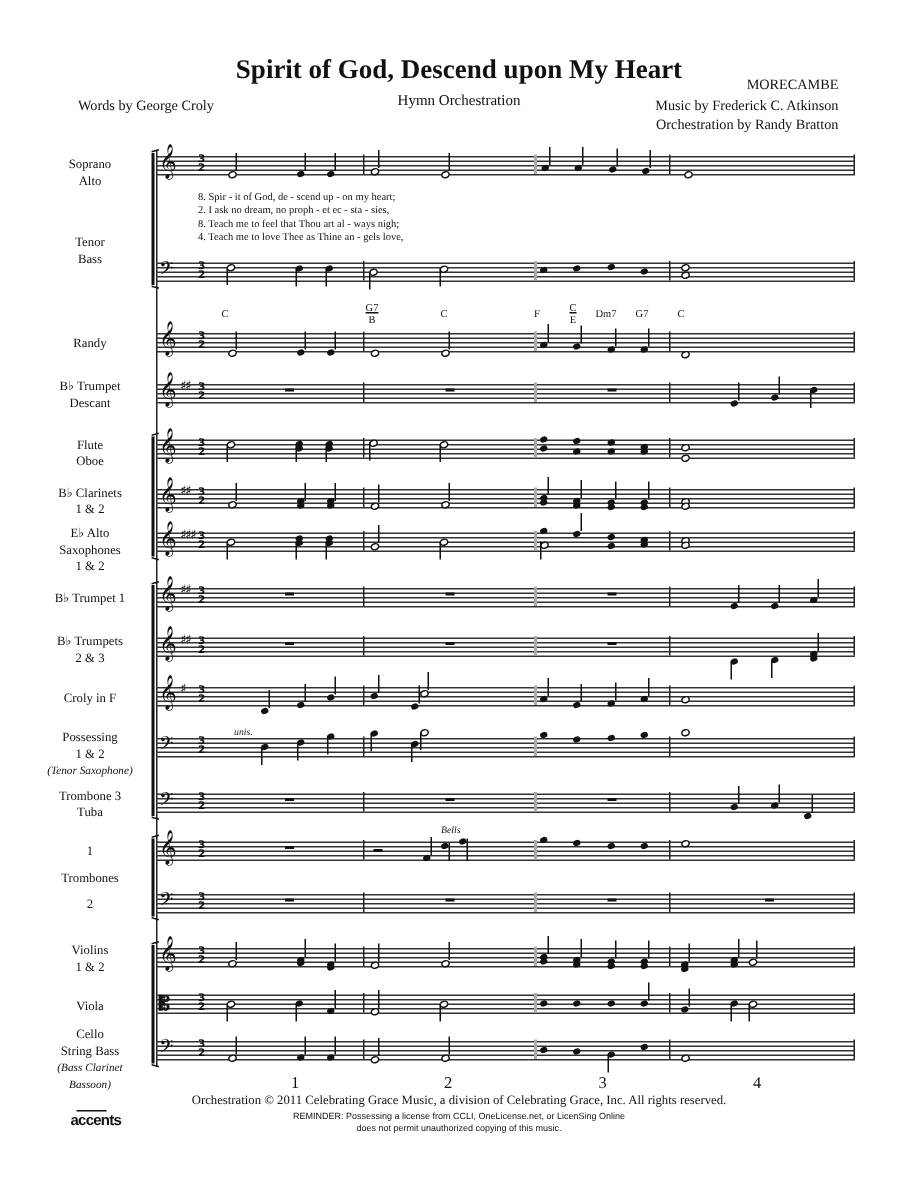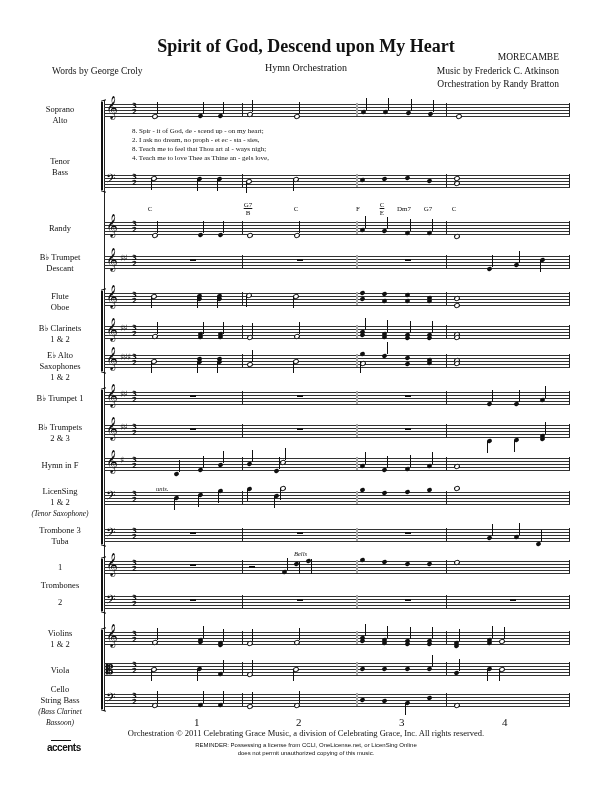--- a/index.html
+++ b/index.html
@@ -79,24 +79,24 @@
   <div>1 &amp; 2</div>
 </div>
 <div class="abs inst" style="top:393px">
   <div>B♭ Trumpet 1</div>
 </div>
 <div class="abs inst" style="top:422px">
   <div>B♭ Trumpets</div>
   <div>2 &amp; 3</div>
 </div>
 <div class="abs inst" style="top:460px">
-  <div>Hymn in F</div>
+  <div>Croly in F</div>
 </div>
 <div class="abs inst" style="top:486px">
-  <div>LicenSing</div>
+  <div>Possessing</div>
   <div>1 &amp; 2</div>
   <div><i>(Tenor Saxophone)</i></div>
 </div>
 <div class="abs inst" style="top:525px">
   <div>Trombone 3</div>
   <div>Tuba</div>
 </div>
 <div class="abs inst" style="top:562px">
   <div>1</div>
 </div>

